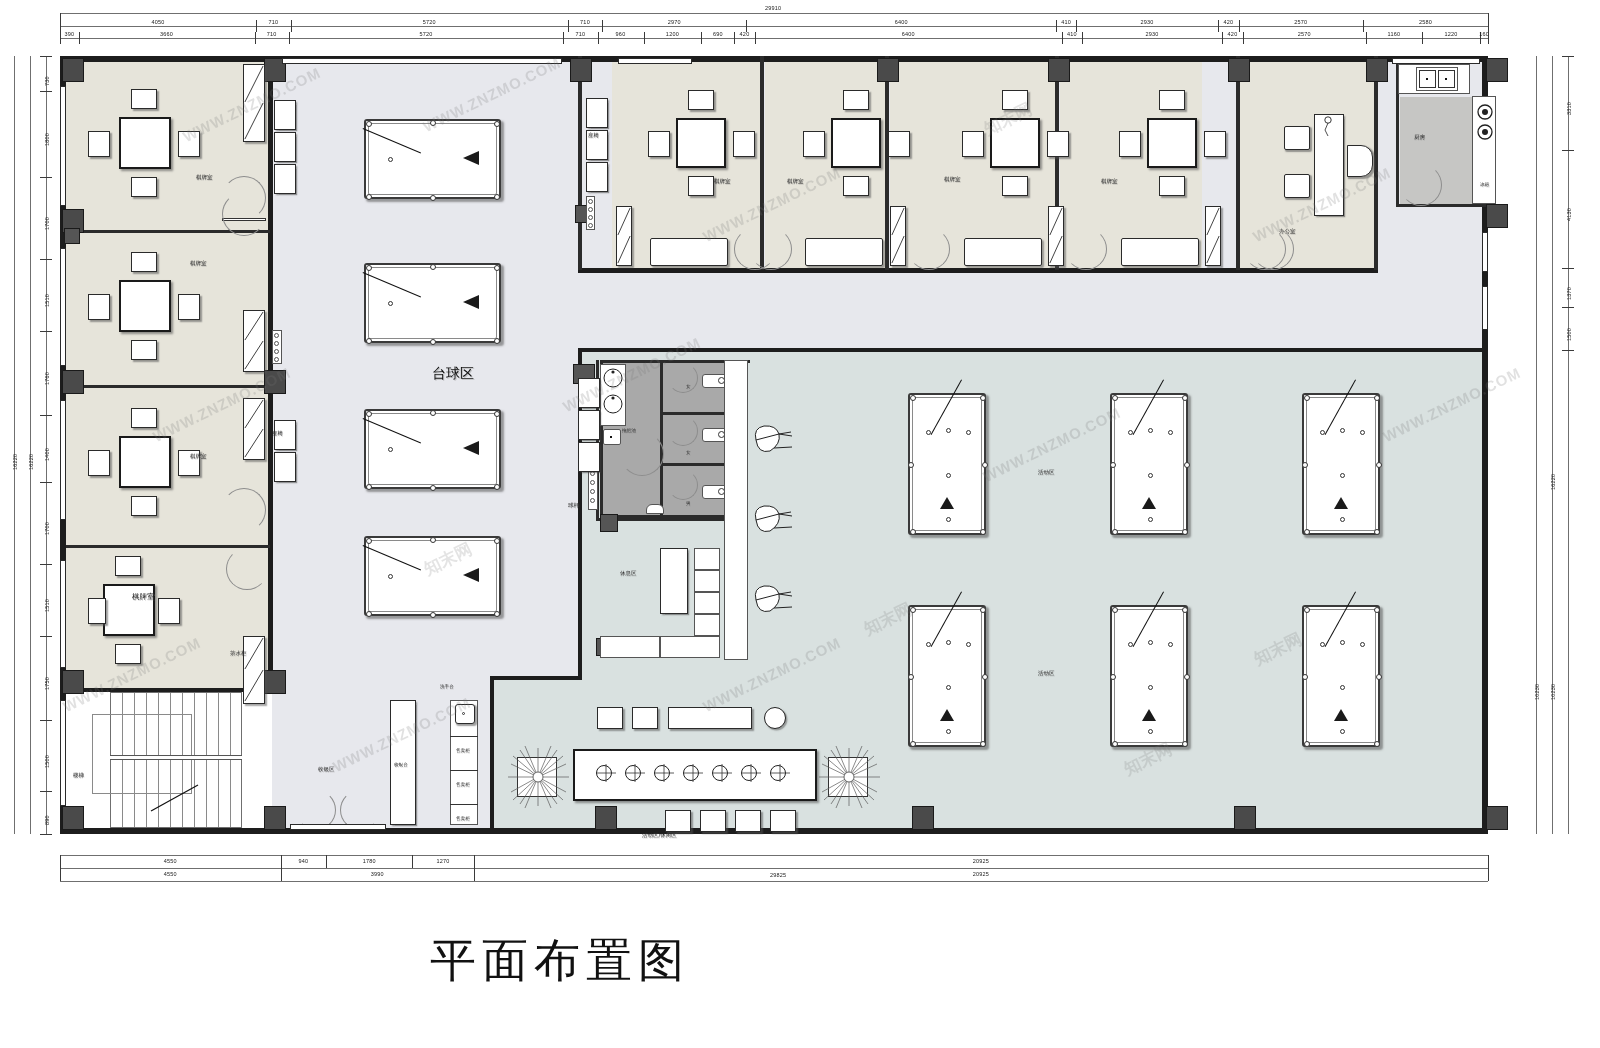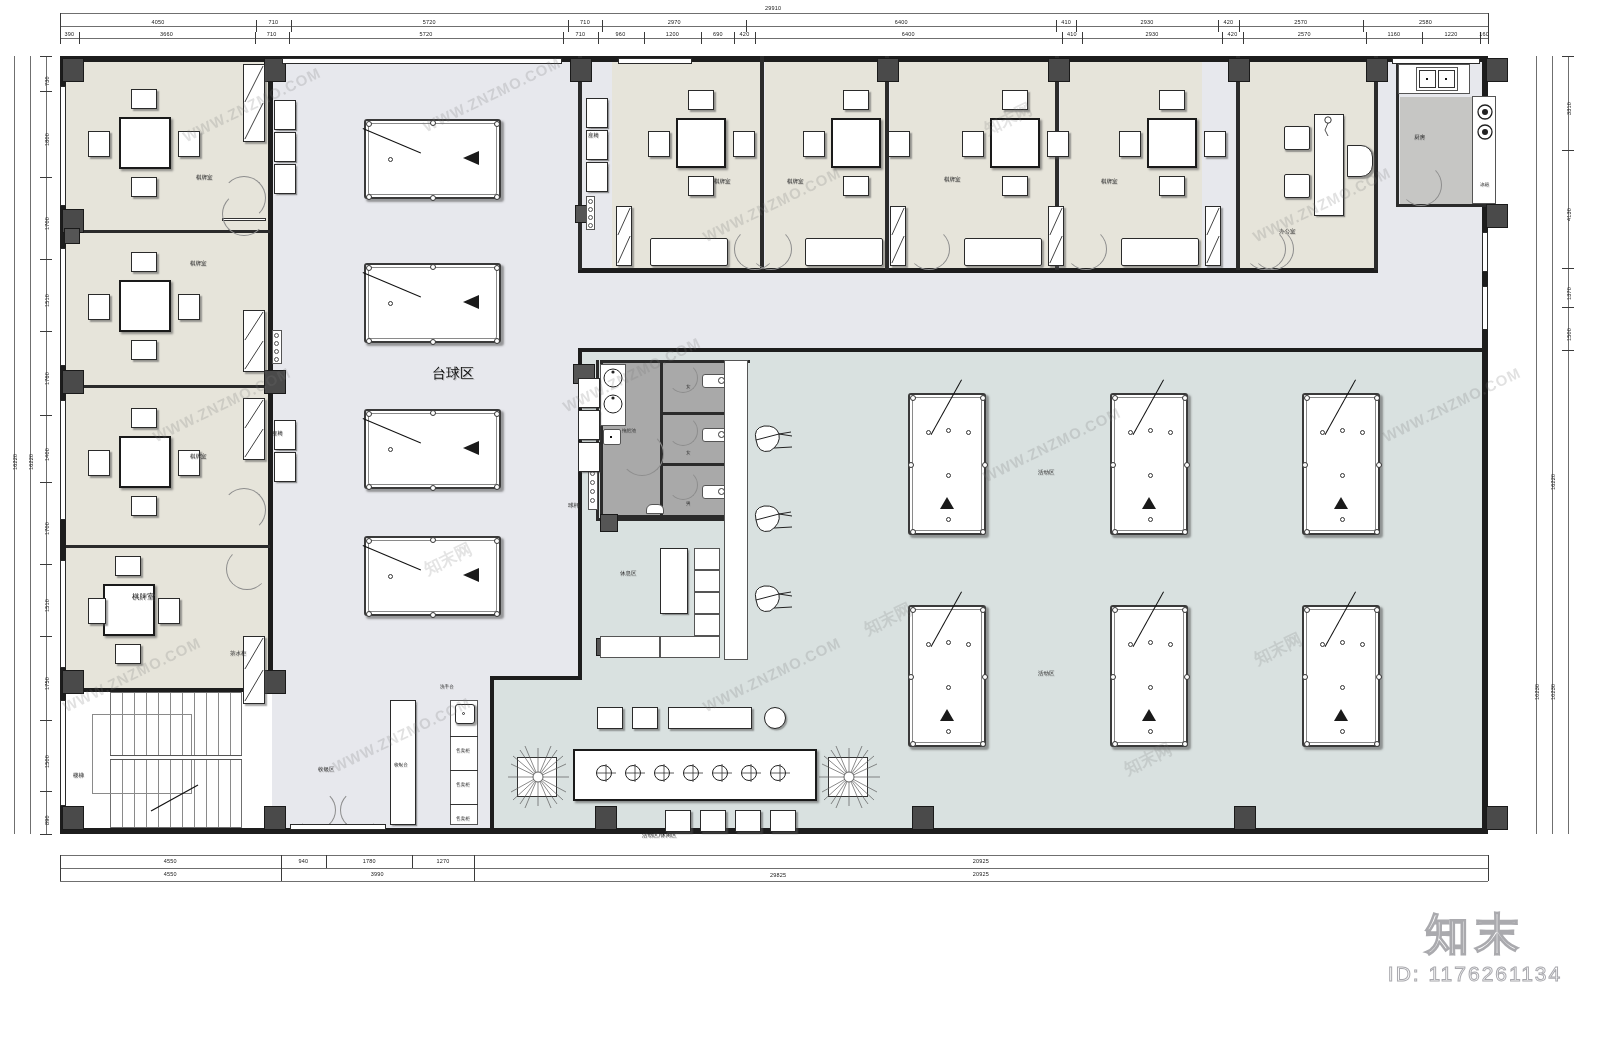--- a/index.html
+++ b/index.html
@@ -841,18 +841,15 @@
       <div class="wm-cn" style="left: 1250px; top: 650px;">知末网</div>
       <div class="wm" style="left: 180px; top: 130px;">WWW.ZNZMO.COM</div>
       <div class="wm" style="left: 560px; top: 400px;">WWW.ZNZMO.COM</div>
       <div class="wm-cn" style="left: 860px; top: 620px;">知末网</div>
       <div class="wm" style="left: 1380px; top: 430px;">WWW.ZNZMO.COM</div>
       <div class="wm" style="left: 60px; top: 700px;">WWW.ZNZMO.COM</div>
       <div class="wm-cn" style="left: 1120px; top: 760px;">知末网</div>
       <div class="wm" style="left: 330px; top: 760px;">WWW.ZNZMO.COM</div>
     </div>
 
-  <div id="brandwrap">
-    <div id="brandlogo">知末</div>
-    <div id="brandid">ID: 1176261134</div>
-  </div>
+  <div id="title">平面布置图</div>
 
 </div>
 
 </body></html>

